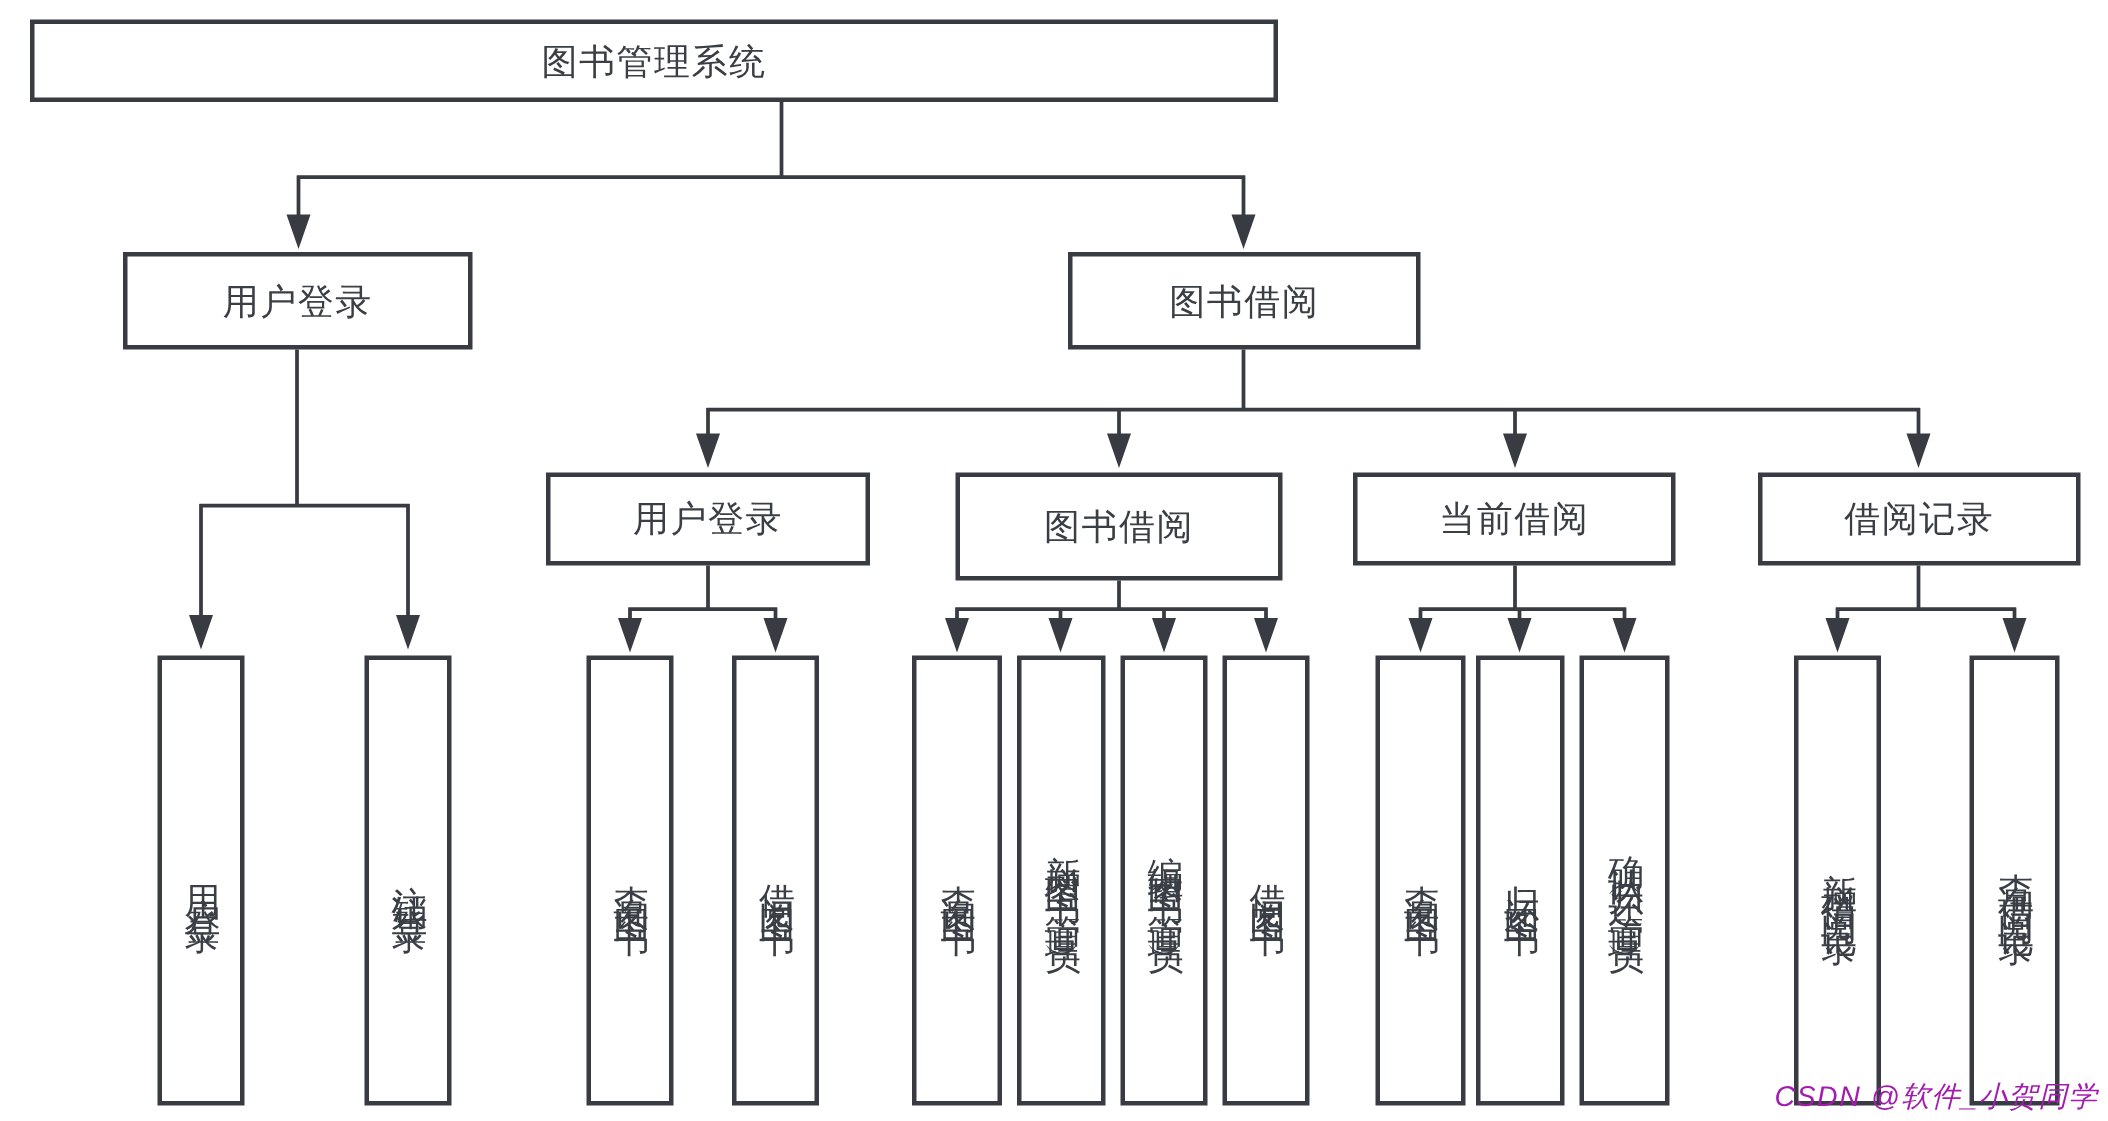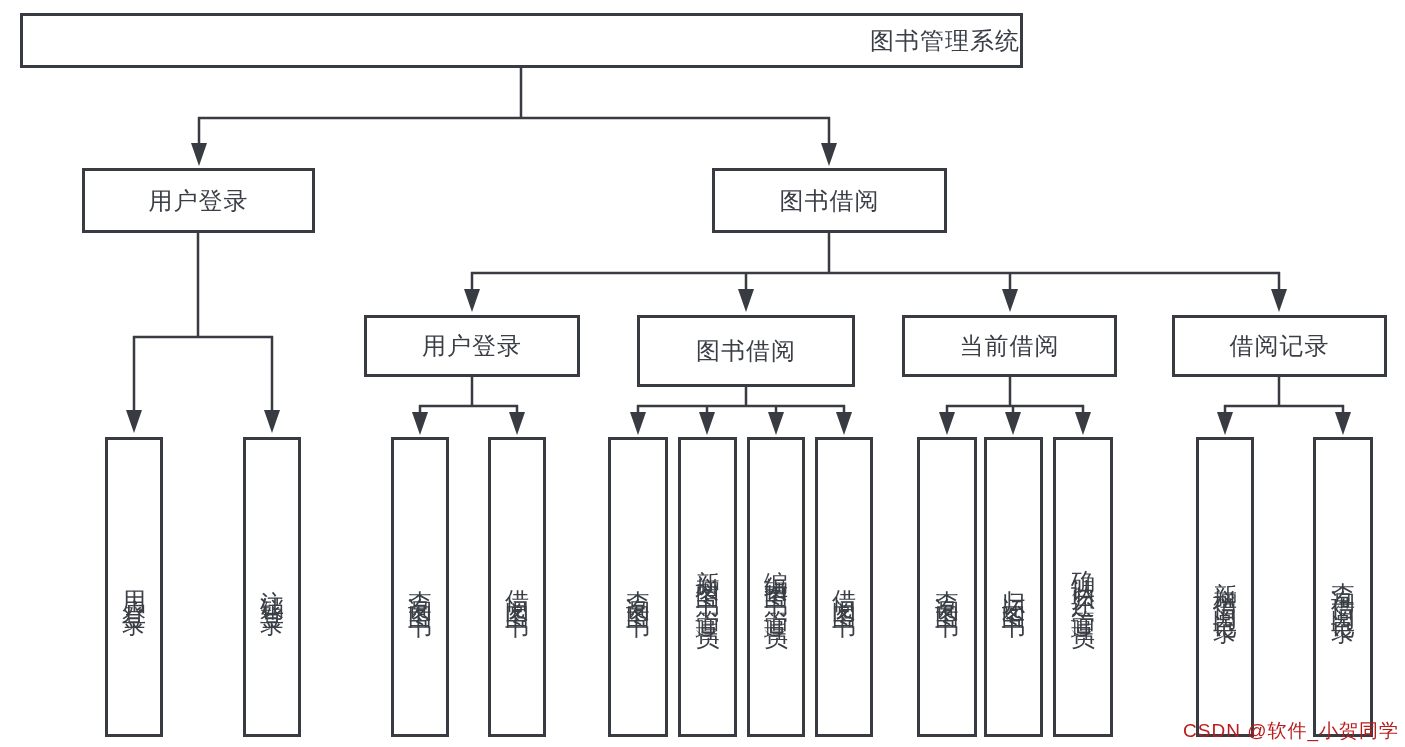--- a/index.html
+++ b/index.html
@@ -45,24 +45,25 @@
     text-orientation: mixed;
     font-size: 24px;
     letter-spacing: 8px;
     line-height: 1;
   }
   .watermark {
     position: absolute;
     right: 6px;
     bottom: 3px;
     font-size: 19px;
-    color: #b91c1c;
+    color: #a21caf;
     letter-spacing: 1px;
     z-index: 5;
     white-space: nowrap;
+    font-style: italic;
   }
 </style>
 </head>
 <body>
 
 <div class="canvas">
 
   <svg class="connectors" width="1405" height="747" viewBox="0 0 1405 747" xmlns="http://www.w3.org/2000/svg">
     <g stroke="#383b41" stroke-width="2.5" fill="none">
 
@@ -96,21 +97,21 @@
       <polygon points="768,412 784,412 776,435"></polygon>
       <polygon points="836,412 852,412 844,435"></polygon>
       <polygon points="939,412 955,412 947,435"></polygon>
       <polygon points="1005,412 1021,412 1013,435"></polygon>
       <polygon points="1075,412 1091,412 1083,435"></polygon>
       <polygon points="1217,412 1233,412 1225,435"></polygon>
       <polygon points="1335,412 1351,412 1343,435"></polygon>
     </g>
   </svg>
 
-  <div class="node hnode" style="left:20px; top:13px; width:1003px; height:55px;justify-content:flex-end;">
+  <div class="node hnode" style="left:20px; top:13px; width:832px; height:55px;">
     <span class="lbl">图书管理系统</span>
   </div>
 
   <div class="node hnode" style="left:82px; top:168px; width:233px; height:65px;">
     <span class="lbl">用户登录</span>
   </div>
   <div class="node hnode" style="left:712px; top:168px; width:235px; height:65px;">
     <span class="lbl">图书借阅</span>
   </div>
 

